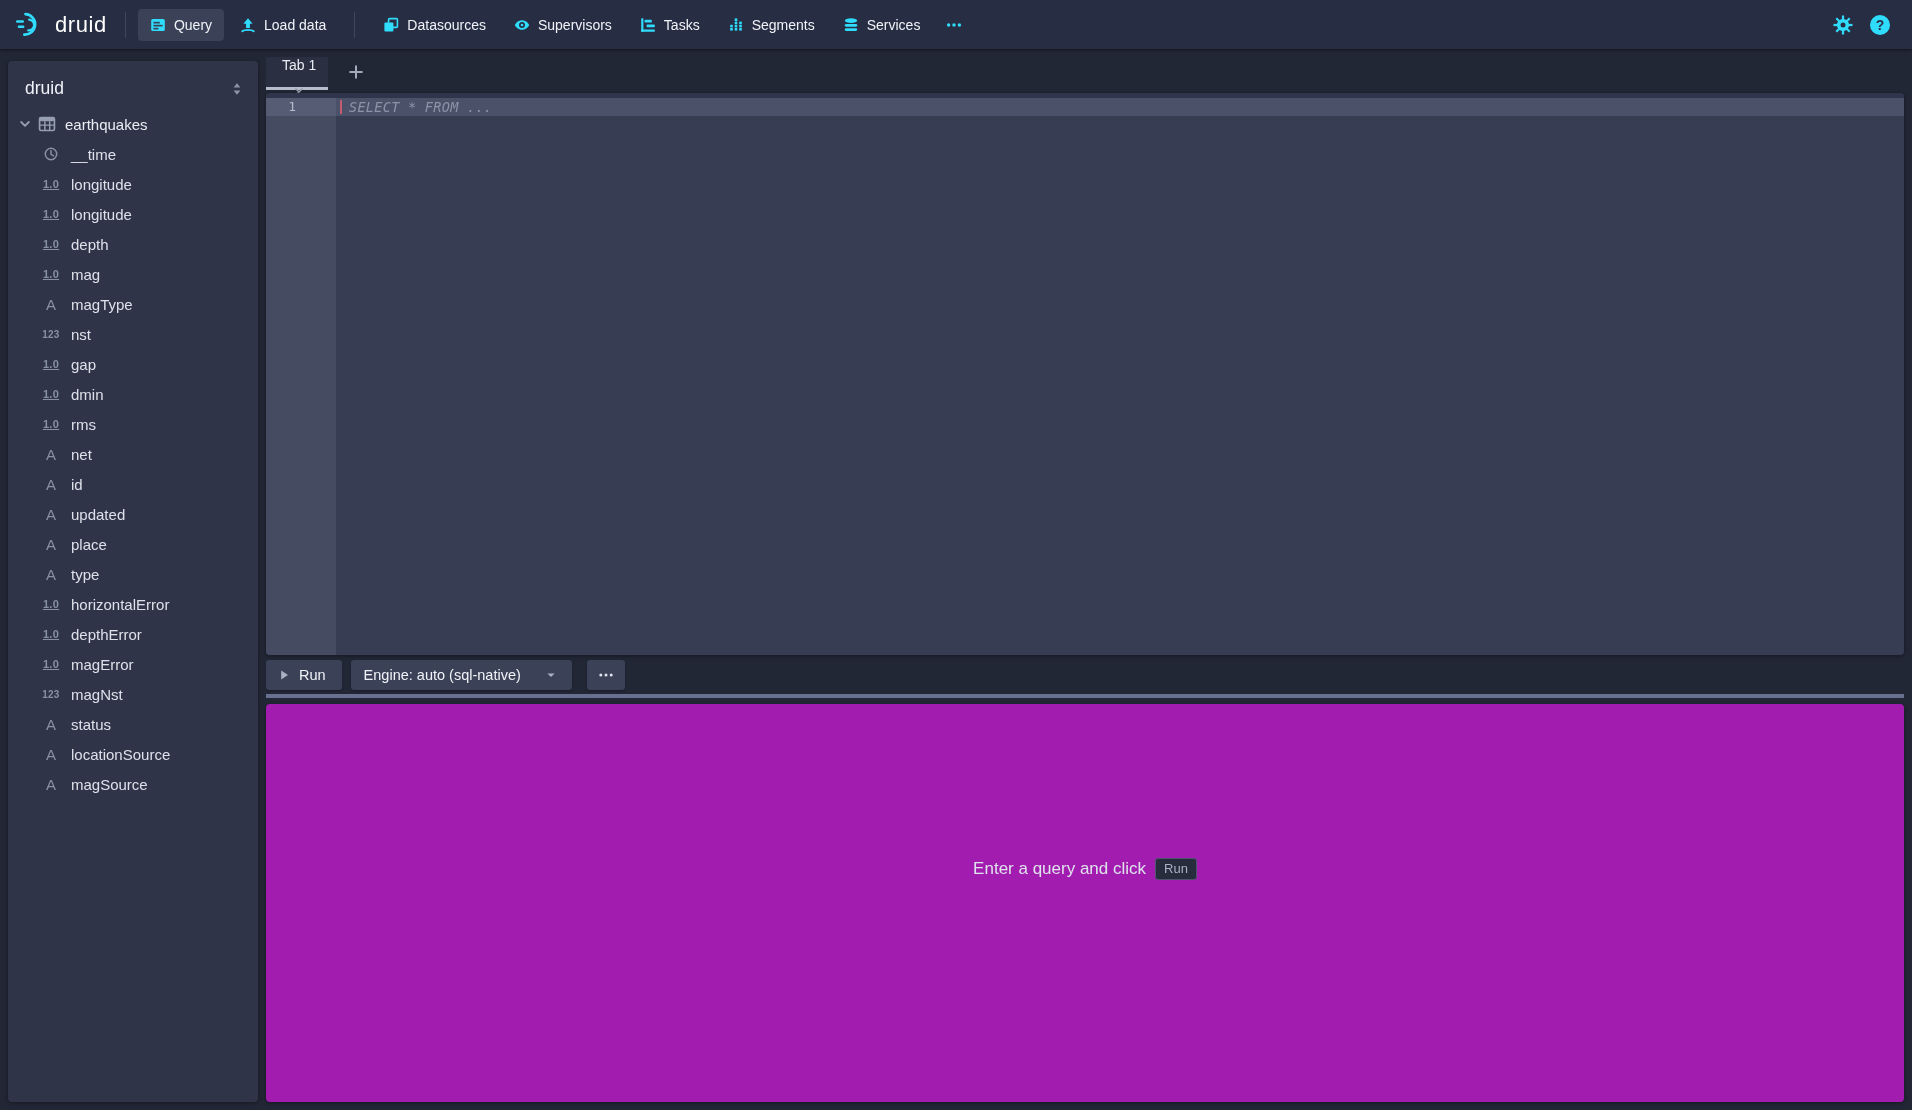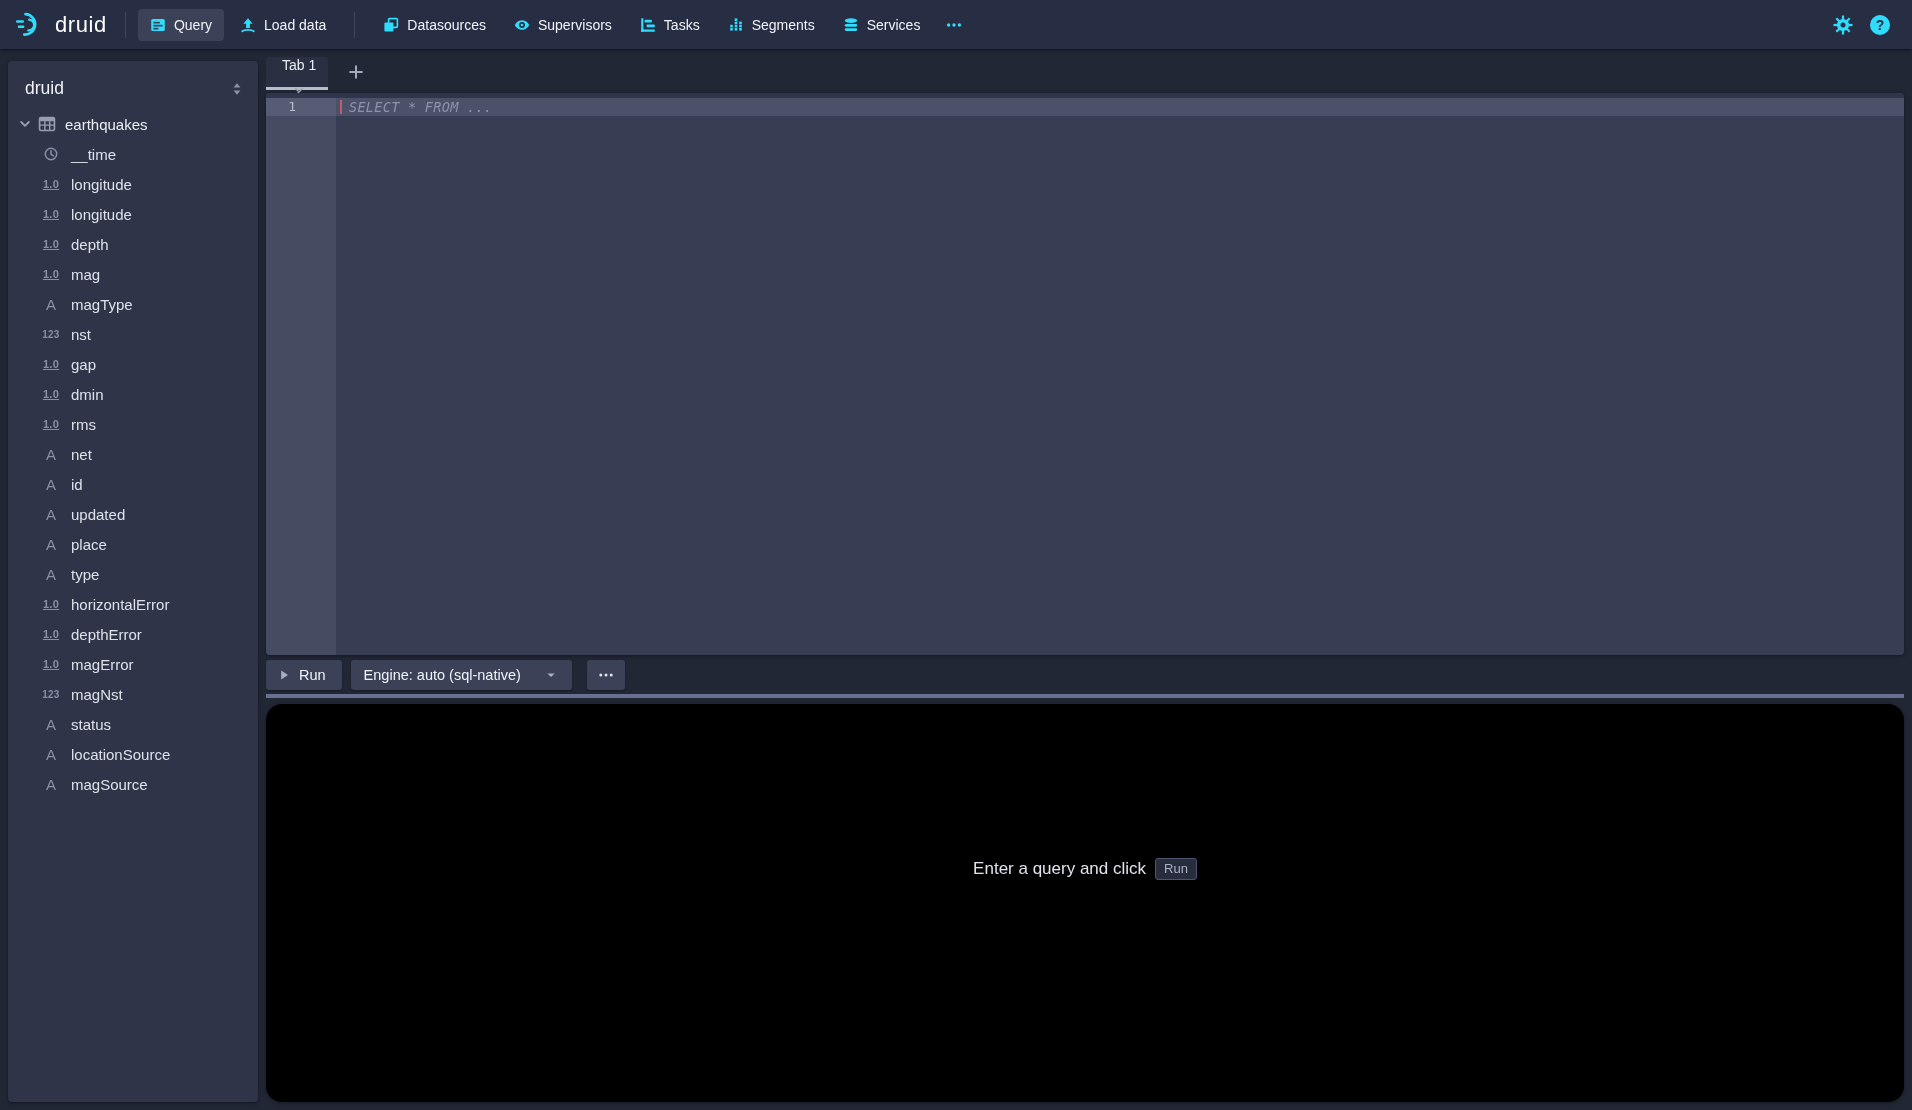--- a/index.html
+++ b/index.html
@@ -74,21 +74,21 @@
   .btn { height:30px; display:flex; align-items:center; background:#3b4258; border-radius:3px;
          color:#f1f3f8; font-size:14.5px; cursor:pointer; box-shadow:0 1px 2px rgba(0,0,0,.3); }
   .btn-run { padding:0 16px 0 10px; gap:7px; }
   .btn-engine { padding:12px 13px; gap:22px;align-items:center; }
   .btn-more { width:38px; justify-content:center; margin-left:6px; }
 
   
   .splitter { position:absolute; left:266px; top:694px; width:1638px; height:4px;
               background:#687090; cursor:row-resize; }
   .results { position:absolute; left:266px; top:704px; width:1638px; height:398px;
-             background:#000000; border-radius:16px; box-shadow:0 1px 4px rgba(0,0,0,.4);
+             background:#a21caf; border-radius:4px; box-shadow:0 1px 4px rgba(0,0,0,.4);
              display:flex; align-items:center; justify-content:center; padding-bottom:68px; }
   .res-msg { color:#dfe3ec; font-size:17px; display:flex; align-items:center; gap:9px; }
   .kbd { background:#272d3d; border:1px solid #4d5470; border-radius:3px;
          padding:2px 8px 3px; font-size:13px; color:#aab1c2; }
 </style>
 </head>
 <body>
 
 <div class="navbar">
   <div class="brand">

